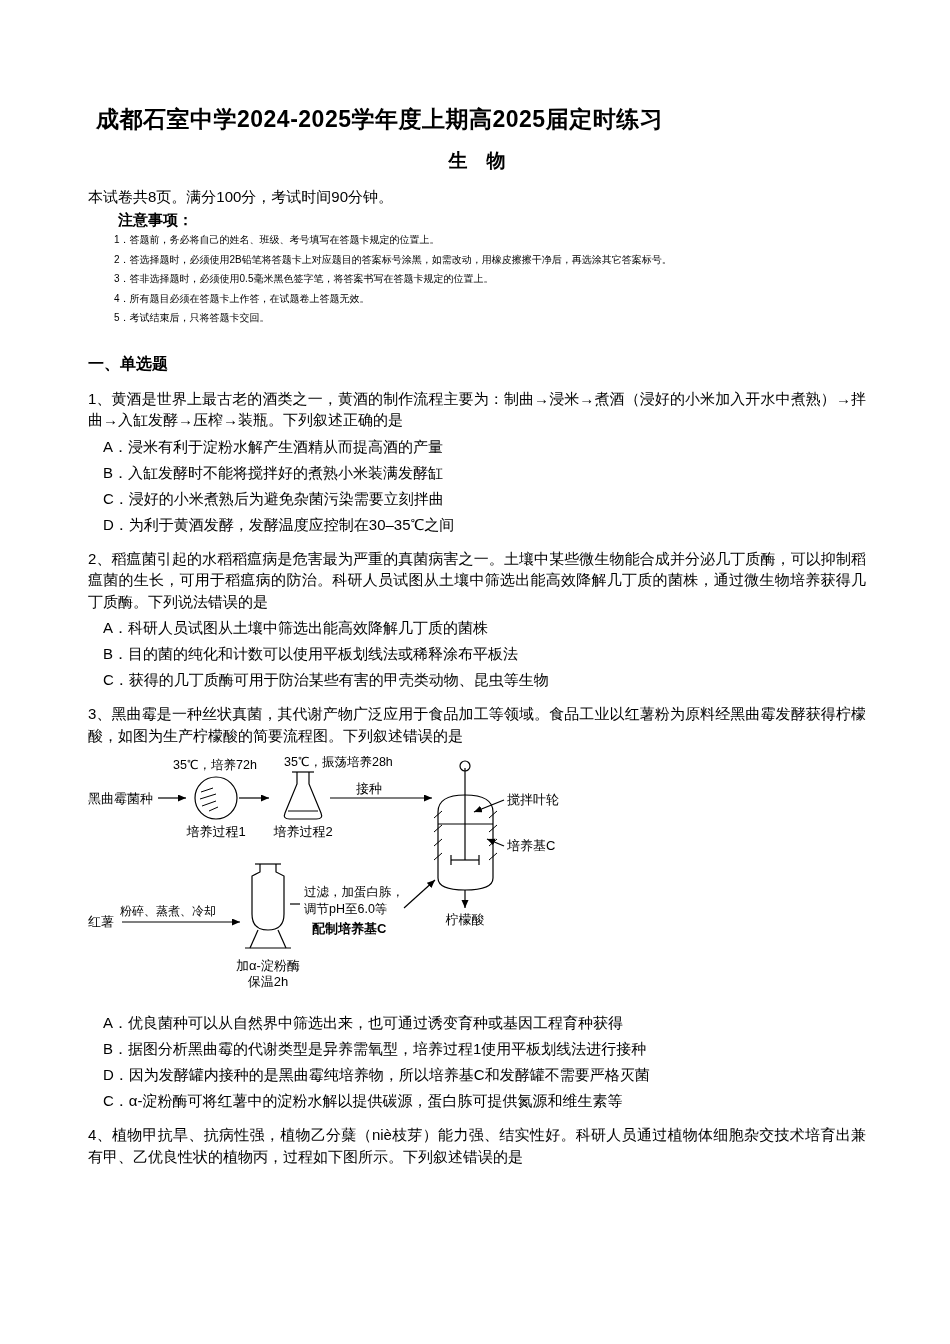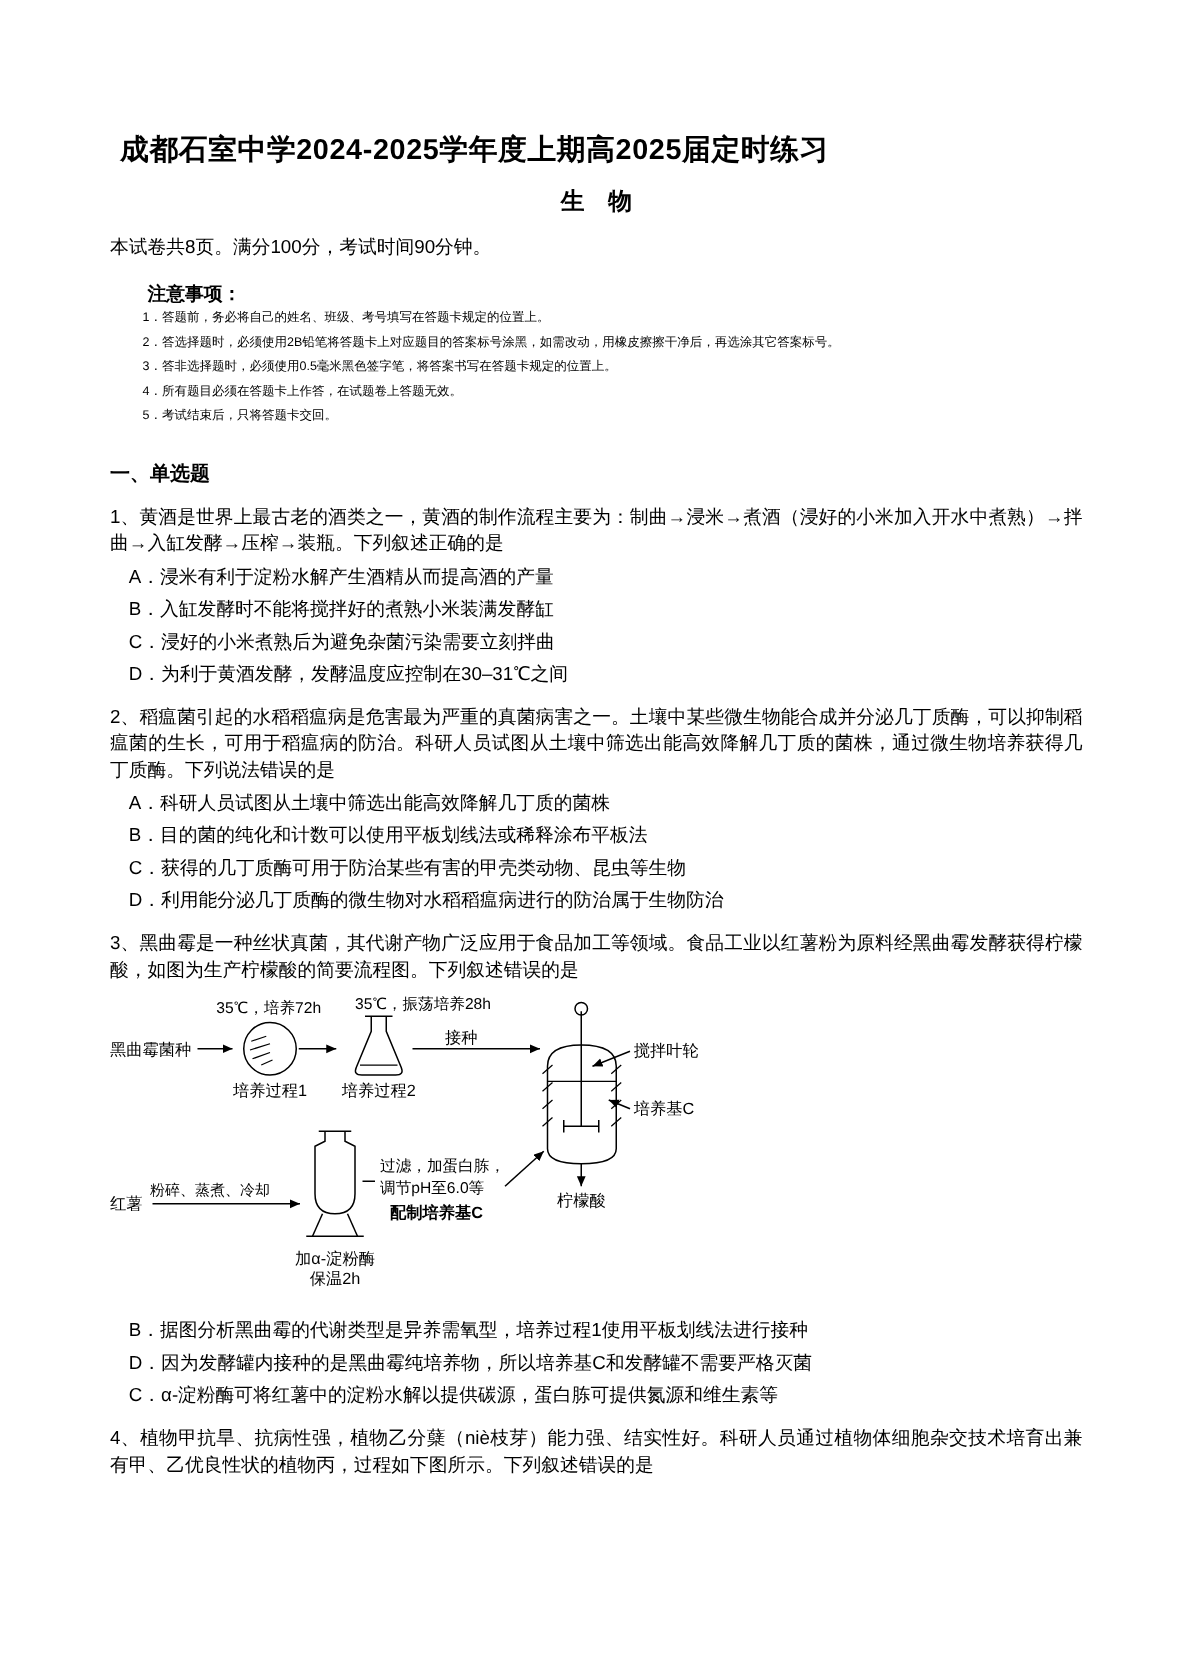--- a/index.html
+++ b/index.html
@@ -12,21 +12,21 @@
     overflow:hidden;
   }
   .page { padding:104px 84px 30px 88px; }
   .exam-title {
     font-size:23px; font-weight:bold; margin-left:8px; letter-spacing:0.5px;
   }
   .subject {
     font-size:19px; font-weight:bold; text-align:center; margin-top:13px;
   }
   .intro { margin-top:14px; font-size:15px; }
-  .notes-title { margin-left:30px; margin-top:19px; font-weight:bold; font-size:15px; }
+  .notes-title { margin-left:30px; margin-top:4px; font-weight:bold; font-size:15px; }
   .note { margin-left:26px; font-size:10px; line-height:19.5px; }
   .section-title { margin-top:26px; font-weight:bold; font-size:16px; }
   .stem { margin-top:10px; line-height:21.5px; text-align:justify; }
   .stem.q { margin-top:13px; }
   .option { margin:6px 0 0 15px; line-height:20px; }
   .diagram-wrap { margin:10px 0 4px 0; }
   svg text { font-family:"Liberation Sans", sans-serif; }
 </style>
 </head>
 <body>
@@ -43,27 +43,26 @@
   <div class="note">3．答非选择题时，必须使用0.5毫米黑色签字笔，将答案书写在答题卡规定的位置上。</div>
   <div class="note">4．所有题目必须在答题卡上作答，在试题卷上答题无效。</div>
   <div class="note">5．考试结束后，只将答题卡交回。</div>
 
   <div class="section-title">一、单选题</div>
 
   <div class="stem q">1、黄酒是世界上最古老的酒类之一，黄酒的制作流程主要为：制曲→浸米→煮酒（浸好的小米加入开水中煮熟）→拌曲→入缸发酵→压榨→装瓶。下列叙述正确的是</div>
   <div class="option">A．浸米有利于淀粉水解产生酒精从而提高酒的产量</div>
   <div class="option">B．入缸发酵时不能将搅拌好的煮熟小米装满发酵缸</div>
   <div class="option">C．浸好的小米煮熟后为避免杂菌污染需要立刻拌曲</div>
-  <div class="option">D．为利于黄酒发酵，发酵温度应控制在30–31℃之间</div>
+  <div class="option">D．为利于黄酒发酵，发酵温度应控制在30–35℃之间</div>
 
   <div class="stem q">2、稻瘟菌引起的水稻稻瘟病是危害最为严重的真菌病害之一。土壤中某些微生物能合成并分泌几丁质酶，可以抑制稻瘟菌的生长，可用于稻瘟病的防治。科研人员试图从土壤中筛选出能高效降解几丁质的菌株，通过微生物培养获得几丁质酶。下列说法错误的是</div>
   <div class="option">A．科研人员试图从土壤中筛选出能高效降解几丁质的菌株</div>
   <div class="option">B．目的菌的纯化和计数可以使用平板划线法或稀释涂布平板法</div>
   <div class="option">C．获得的几丁质酶可用于防治某些有害的甲壳类动物、昆虫等生物</div>
-  <div class="option">D．利用能分泌几丁质酶的微生物对水稻稻瘟病进行的防治属于生物防治</div>
 
   <div class="stem q">3、黑曲霉是一种丝状真菌，其代谢产物广泛应用于食品加工等领域。食品工业以红薯粉为原料经黑曲霉发酵获得柠檬酸，如图为生产柠檬酸的简要流程图。下列叙述错误的是</div>
 
   <div class="diagram-wrap">
     <svg viewBox="0 0 500 248" width="500" height="248">
       <defs>
         <marker id="arr" markerWidth="9" markerHeight="8" refX="8" refY="3.5" orient="auto" markerUnits="userSpaceOnUse">
           <path d="M0,0 L8,3.5 L0,7 Z" fill="#000"></path>
         </marker>
       </defs>
@@ -132,19 +131,20 @@
         <text x="32" y="159" font-size="12">粉碎、蒸煮、冷却</text>
         <text x="216" y="140" font-size="12.5">过滤，加蛋白胨，</text>
         <text x="216" y="157" font-size="12.5">调节pH至6.0等</text>
         <text x="224" y="177" font-weight="bold">配制培养基C</text>
         <text x="180" y="214" text-anchor="middle">加α-淀粉酶</text>
         <text x="180" y="230" text-anchor="middle">保温2h</text>
       </g>
     </svg>
   </div>
 
+  <div class="option">A．优良菌种可以从自然界中筛选出来，也可通过诱变育种或基因工程育种获得</div>
   <div class="option">B．据图分析黑曲霉的代谢类型是异养需氧型，培养过程1使用平板划线法进行接种</div>
   <div class="option">D．因为发酵罐内接种的是黑曲霉纯培养物，所以培养基C和发酵罐不需要严格灭菌</div>
   <div class="option">C．α-淀粉酶可将红薯中的淀粉水解以提供碳源，蛋白胨可提供氮源和维生素等</div>
 
   <div class="stem q">4、植物甲抗旱、抗病性强，植物乙分蘖（niè枝芽）能力强、结实性好。科研人员通过植物体细胞杂交技术培育出兼有甲、乙优良性状的植物丙，过程如下图所示。下列叙述错误的是</div>
 
 </div>
 
 </body></html>

